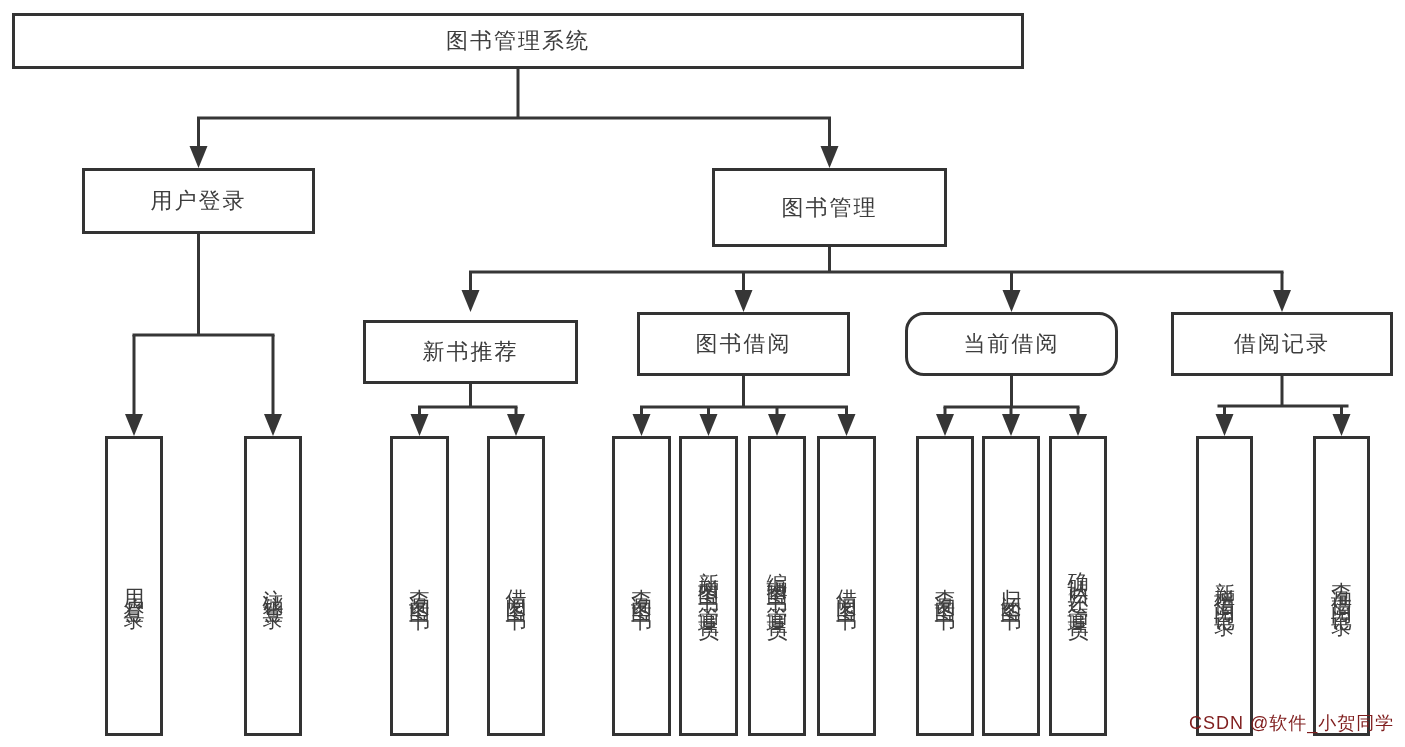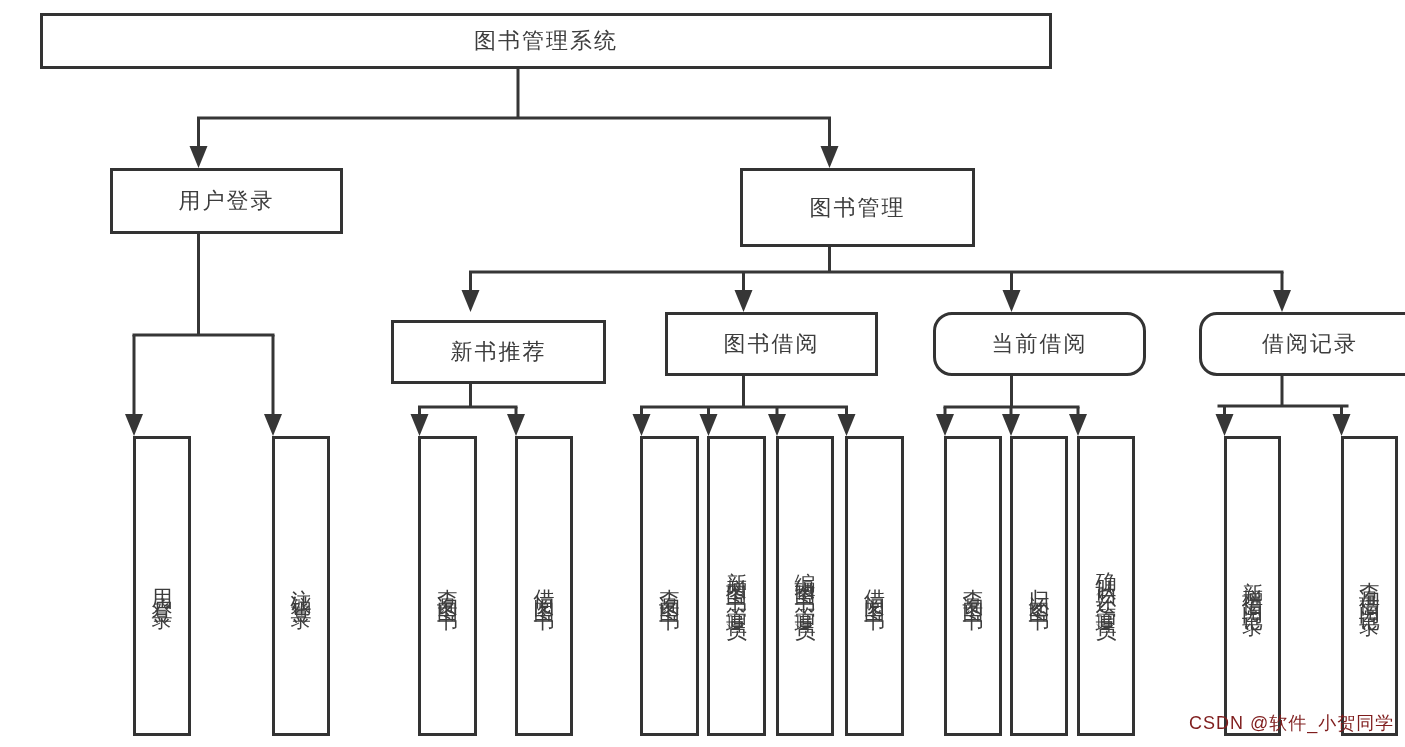--- a/index.html
+++ b/index.html
@@ -26,21 +26,20 @@
     border: 3px solid #333333;
     color: #3d3d3d;
     display: flex;
     align-items: center;
     justify-content: center;
     z-index: 2;
     font-size: 22px;
     letter-spacing: 2px;
     text-align: center;
     white-space: nowrap;
-    margin-left: 28px;
   }
   .box.v {
     writing-mode: vertical-rl;
     text-orientation: mixed;
     font-size: 21px;
     letter-spacing: 7px;
     white-space: normal;
     top: 436px;
     height: 300px;
     width: 58px;
@@ -116,21 +115,21 @@
     </svg>
 
   <div class="box" style="left:12px; top:13px; width:1012px; height:56px;">图书管理系统</div>
 
   <div class="box" style="left:82px; top:168px; width:233px; height:66px;">用户登录</div>
   <div class="box" style="left:712px; top:168px; width:235px; height:79px;font-family:Liberation Mono, monospace;">图书管理</div>
 
   <div class="box" style="left:363px; top:320px; width:215px; height:64px;">新书推荐</div>
   <div class="box" style="left:637px; top:312px; width:213px; height:64px;">图书借阅</div>
   <div class="box" style="left:905px; top:312px; width:213px; height:64px;border-radius:19px;">当前借阅</div>
-  <div class="box" style="left:1171px; top:312px; width:222px; height:64px;border-radius:18px;">借阅记录</div>
+  <div class="box" style="left:1171px; top:312px; width:222px; height:64px;">借阅记录</div>
 
   <div class="box v" style="left:105px;">用户登录</div>
   <div class="box v" style="left:244px;">注销登录</div>
 
   <div class="box v" style="left:390px; width:59px;">查询图书</div>
   <div class="box v" style="left:487px;">借阅图书</div>
 
   <div class="box v" style="left:612px; width:59px;">查询图书</div>
   <div class="box v" style="left:679px; width:59px;">新增图书（管理员）</div>
   <div class="box v" style="left:748px;">编辑图书（管理员）</div>

